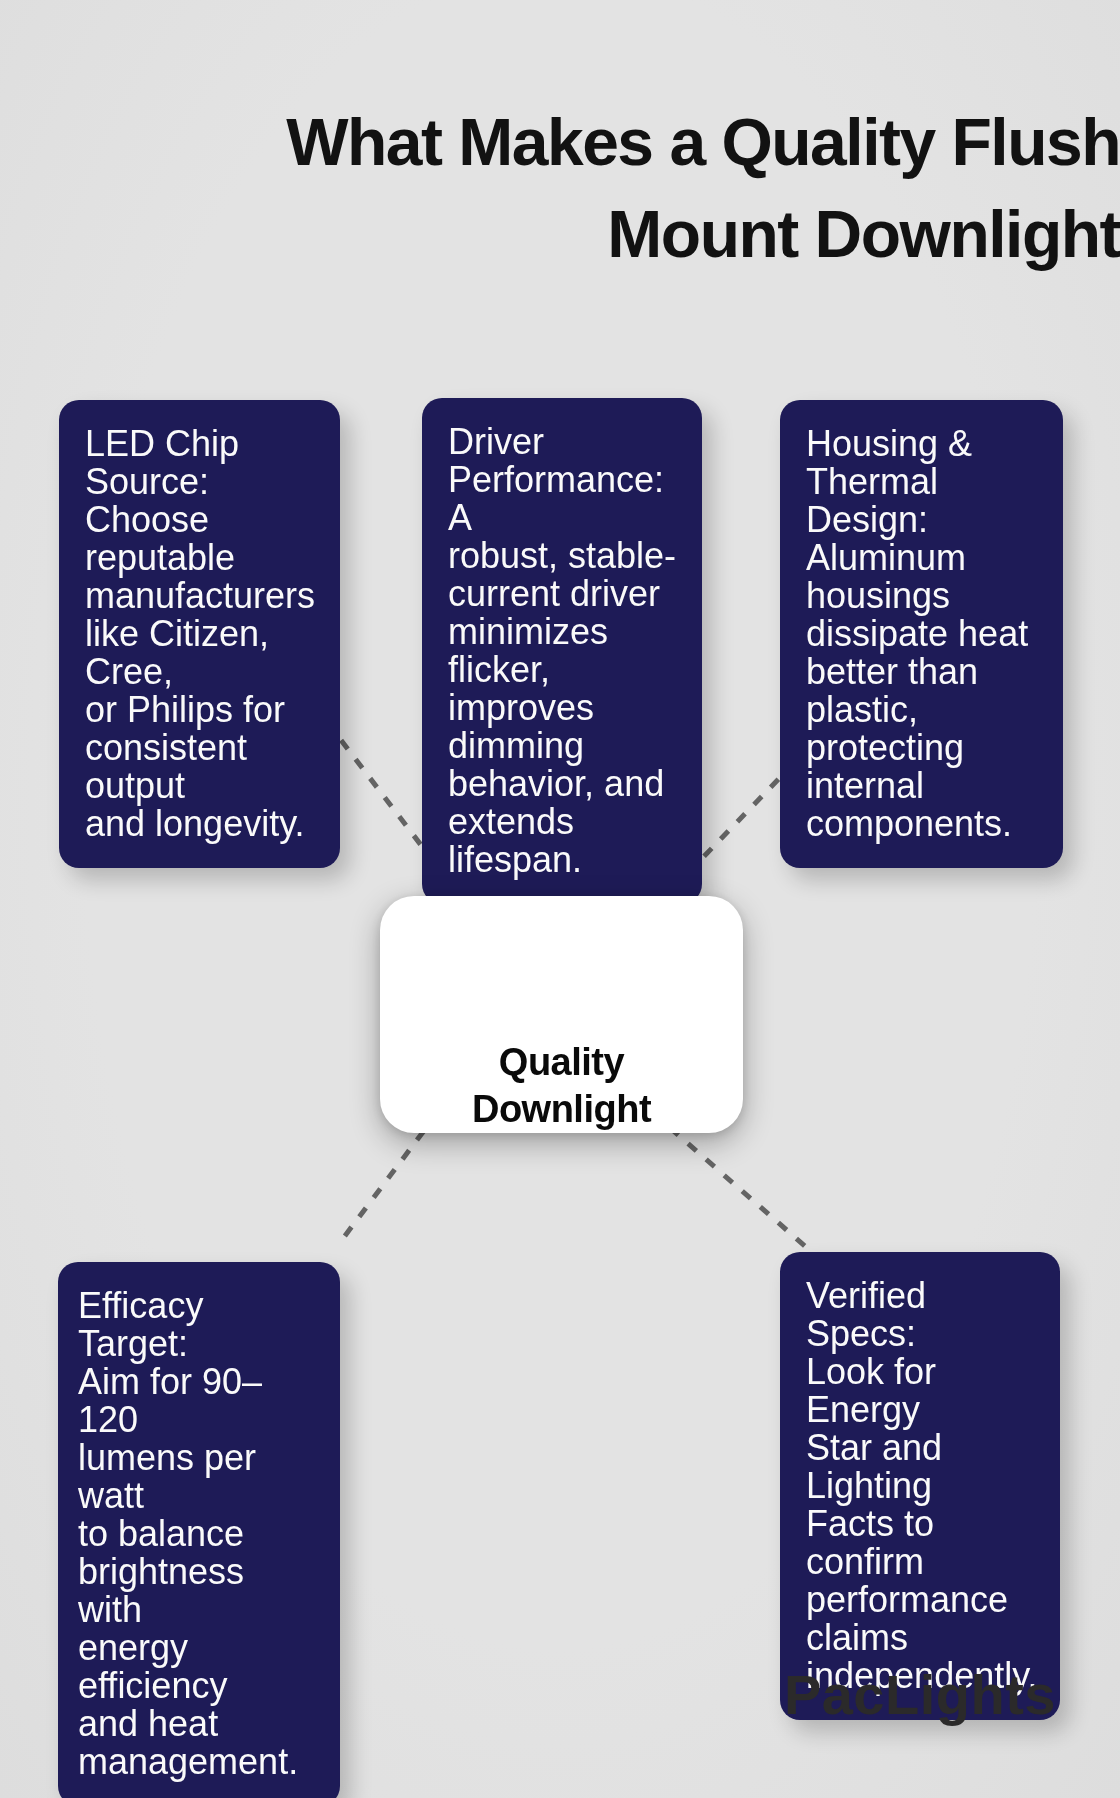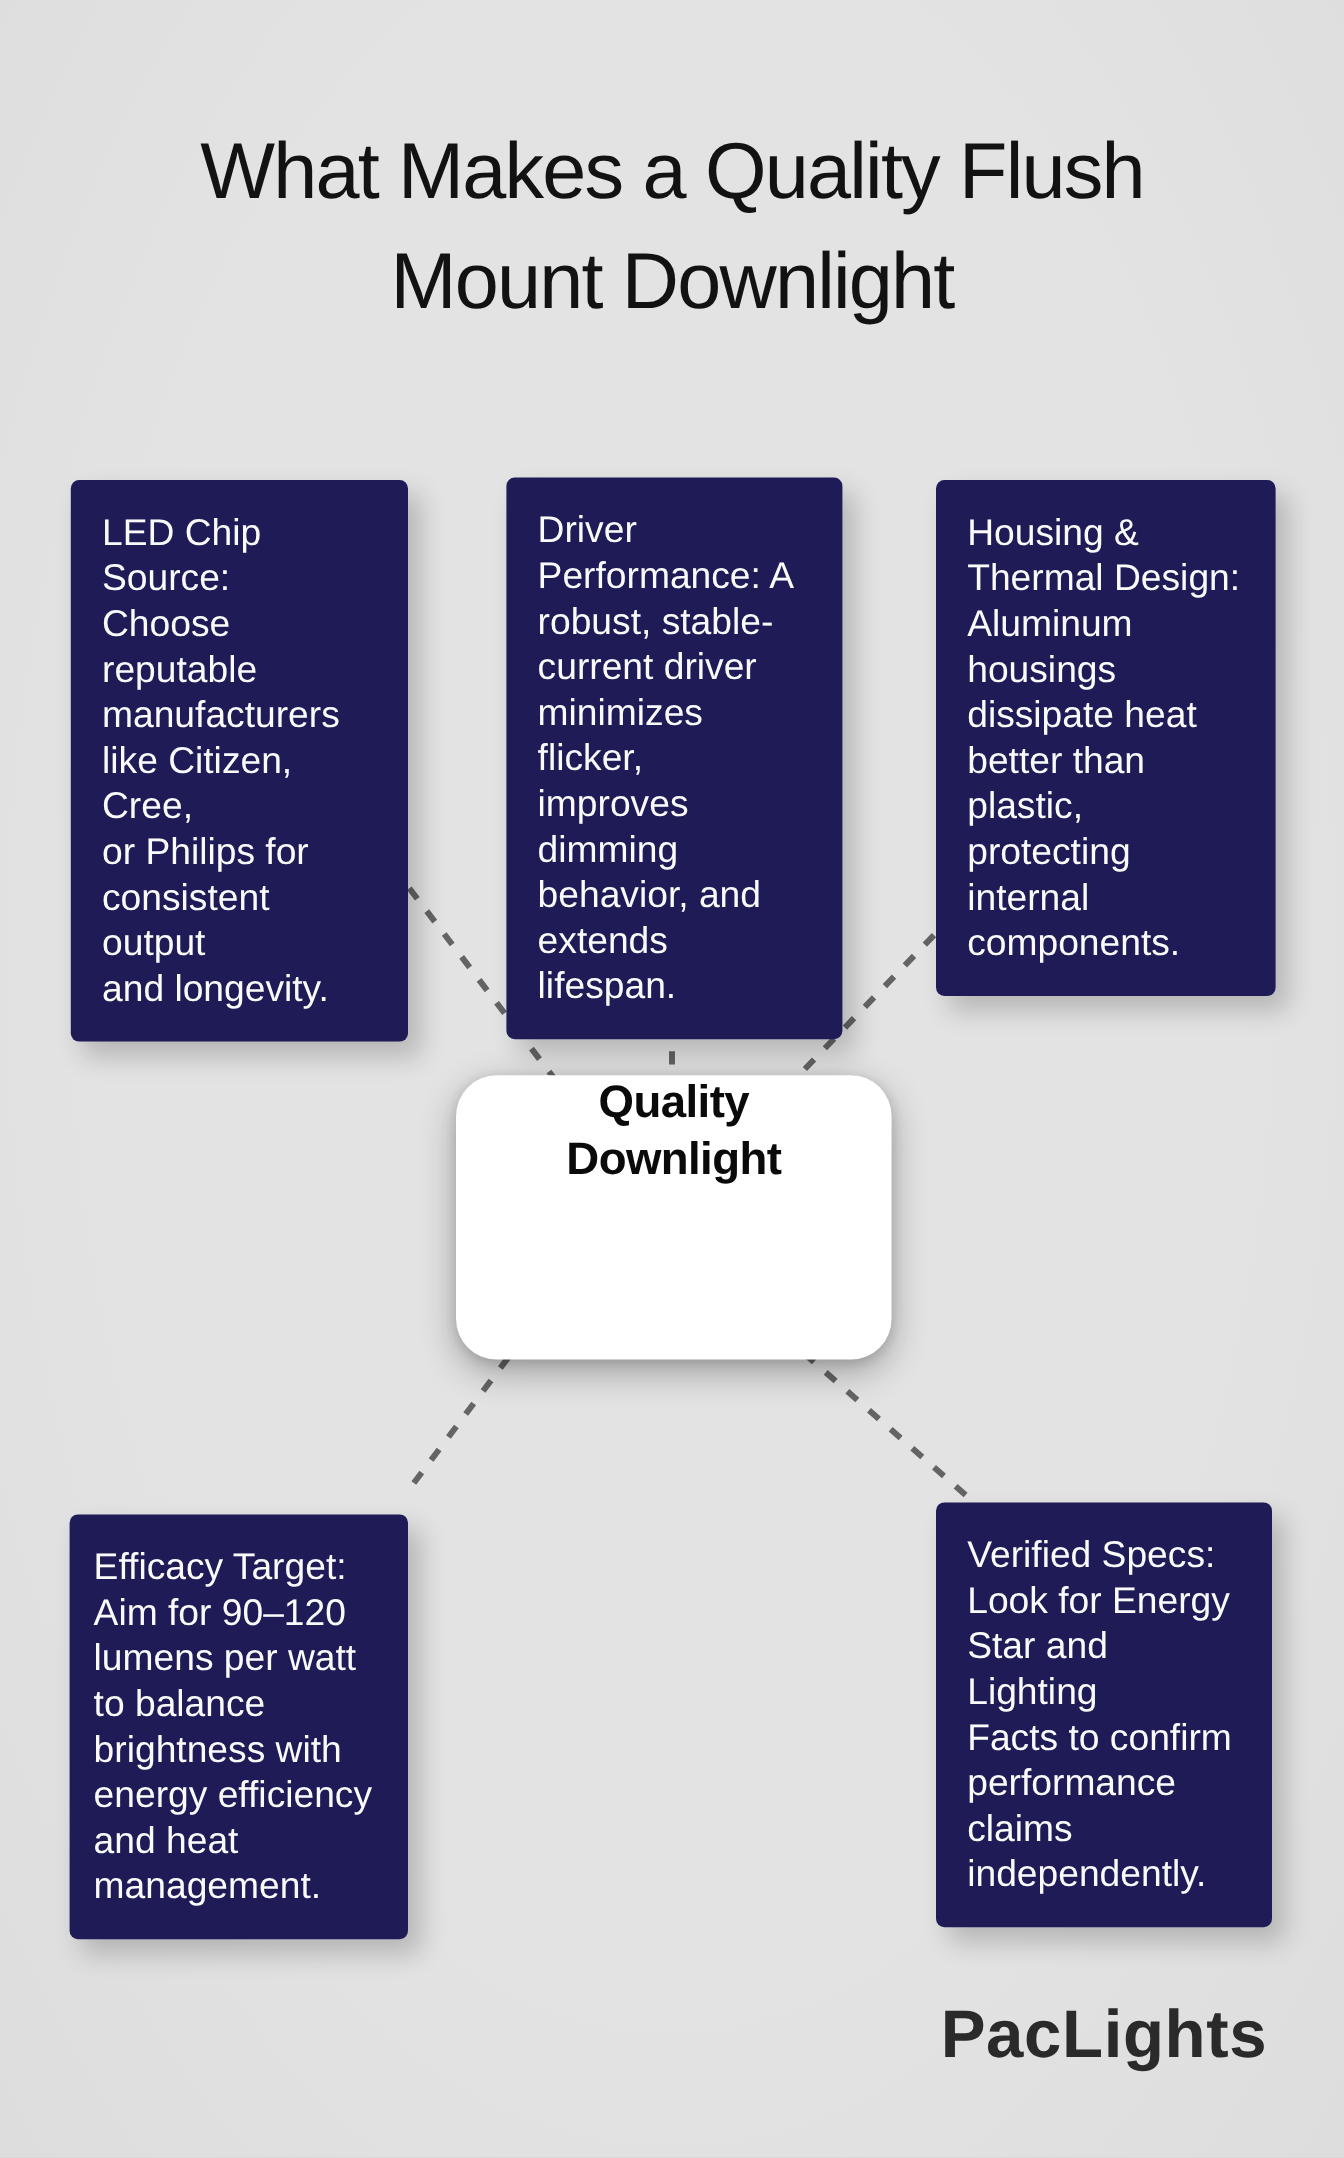--- a/index.html
+++ b/index.html
@@ -24,24 +24,24 @@
     background: radial-gradient(ellipse at 50% 45%, #e3e3e3 60%, #dddddd 100%);
     background-color: var(--background);
     overflow: hidden;
   }
 
   .title {
     position: absolute;
     top: 96px;
     left: 0;
     width: 100%;
-    text-align: center;
+    text-align: right;
     font-size: 66px;
     line-height: 92px;
-    font-weight: 400;
+    font-weight: 700;
     letter-spacing: -1.5px;
     color: var(--title);
     white-space: pre-line;
   }
 
   .connectors {
     position: absolute;
     top: 0; left: 0;
     width: 1120px;
     height: 1798px;
@@ -49,43 +49,43 @@
   .connectors line {
     stroke: var(--connector);
     stroke-width: 5;
     stroke-dasharray: 11 13;
   }
 
   .factor {
     position: absolute;
     background: var(--card);
     color: var(--card-text);
-    border-radius: 7px;
+    border-radius: 20px;
     padding: 25px 24px 25px 26px;
-    font-size: 31px;
+    font-size: 36px;
     line-height: 38px;
     white-space: pre-line;
     box-shadow: 10px 12px 22px rgba(0,0,0,0.20);
   }
   .factor-led      { left: 59px;  top: 400px;  width: 281px; }
   .factor-driver   { left: 422px; top: 398px;  width: 280px; }
   .factor-housing  { left: 780px; top: 400px;  width: 283px; }
   .factor-efficacy { left: 58px;  top: 1262px; width: 282px; padding-left: 20px; }
   .factor-verified { left: 780px; top: 1208px; width: 280px; margin-top: 44px; }
 
   .center-node {
     position: absolute;
     left: 380px;
     top: 896px;
     width: 363px;
     height: 237px;
     background: var(--center-bg);
     border-radius: 34px;
     display: flex;
-    align-items: flex-start;
+    align-items: flex-end;
     justify-content: center;
     box-shadow: 0 10px 30px rgba(0,0,0,0.30), 0 2px 10px rgba(0,0,0,0.12);
   }
   .center-node .center-label {
     font-size: 38px;
     line-height: 47px;
     font-weight: 700;
     color: var(--center-text);
     text-align: center;
     white-space: pre-line;

